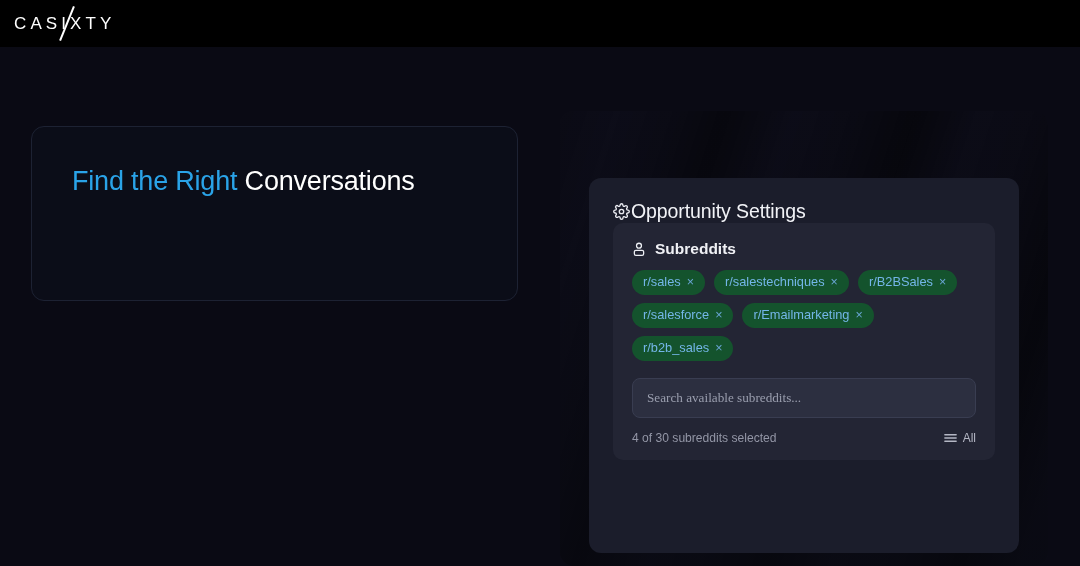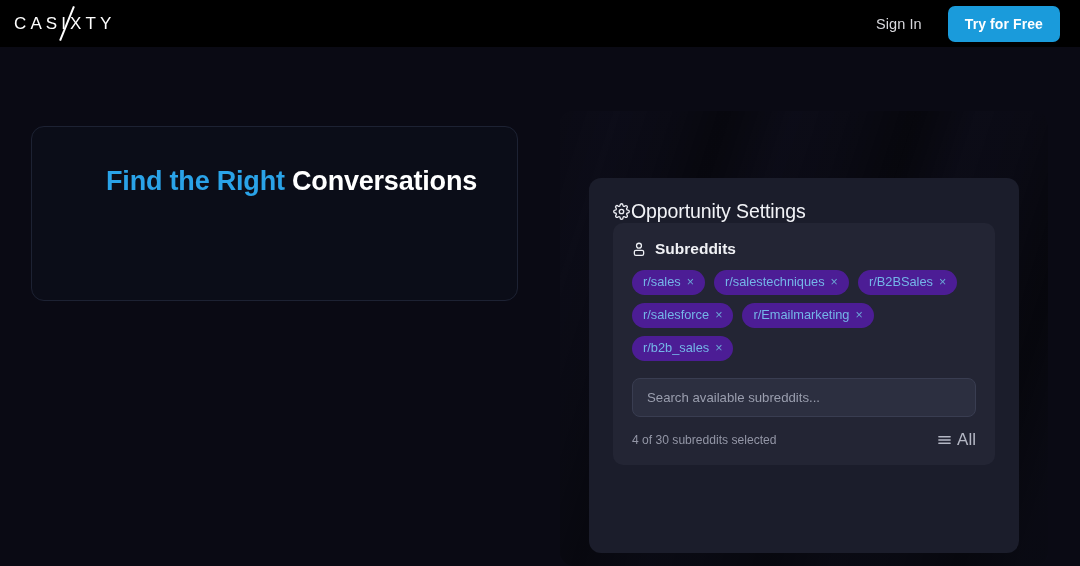--- a/index.html
+++ b/index.html
@@ -52,22 +52,22 @@
   
   .left-card {
     position:absolute; left:31px; top:126px;
     width:487px; height:175px;
     background:#0b0d18;
     border:1px solid #1d2233;
     border-radius:13px;
     padding:38px 40px;
   }
   .headline {
-    font-size:27px; font-weight:700; line-height:1.25;
-    letter-spacing:-.2px; white-space:nowrap;text-align:right;
+    font-size:27px; font-weight:400; line-height:1.25;
+    letter-spacing:-.2px; white-space:nowrap;
   }
   .headline .hl-blue { color:#2aa3e8; }
   .headline .hl-white { color:#ffffff; }
   .subtext {
     margin-top:14px;
     color:#b9bcc8; font-size:13.5px; line-height:1.55;
     max-width:415px;
   }
 
   
@@ -135,67 +135,63 @@
     color:#f0f1f5; font-size:15.5px; font-weight:700; letter-spacing:0px;
   }
   .user-icon { width:14px; height:15px; display:block; flex:0 0 auto; }
   .sub-desc {
     color:#b0b3c0; font-size:12.9px; margin-bottom:13px; letter-spacing:.05px;
   }
 
   .chips { display:flex; flex-wrap:wrap; gap:8px 9px; margin-bottom:17px; }
   .chip {
     display:inline-flex; align-items:center; gap:6px;
-    background:#4c1d95;
+    background:#14532d;
     color:#74b6e8;
     font-size:12.8px;
     border-radius:13px;
     padding:5px 11px 6px 11px;
     cursor:pointer; line-height:1.1;
     border:none;
     font-family:"Liberation Sans", sans-serif;
   }
   .chip-x { font-size:12.5px; color:#6aa6d6; line-height:1; }
 
   .search-box {
     width:100%;
     background:#2c2f40;
     border:1px solid #393d51;
     border-radius:8px;
     padding:11px 14px;
     color:#c6c9d6; font-size:13.2px;
     outline:none;
-    font-family:Liberation Sans, sans-serif;
+    font-family:Liberation Serif, serif;
   }
   .search-box::placeholder { color:#9a9eae; }
 
   .sub-footer {
     display:flex; align-items:center; justify-content:space-between;
     margin-top:13px;
   }
   .count-text { color:#9396a6; font-size:12.1px; }
   .all-btn {
     display:flex; align-items:center; gap:6px;
-    color:#b4b7c4; font-size:17px;
+    color:#b4b7c4; font-size:12px;
     background:none; border:none; cursor:pointer;
     font-family:"Liberation Sans", sans-serif;
   }
   .ham-icon { width:13px; height:10px; display:block; }
 </style>
 </head>
 <body>
 
 <div class="header">
   <div class="logo">
     <span class="logo-text">CASIXTY</span>
     <span class="logo-slash"></span>
-  </div>
-  <div class="header-right">
-    <button class="signin">Sign In</button>
-    <button class="try-free">Try for Free</button>
   </div>
 </div>
 
 <div class="left-card">
   <div class="headline">
     <span class="hl-blue">Find the Right</span><span class="hl-white"> Conversations</span>
   </div>
 </div>
 
 <div class="right-card">

